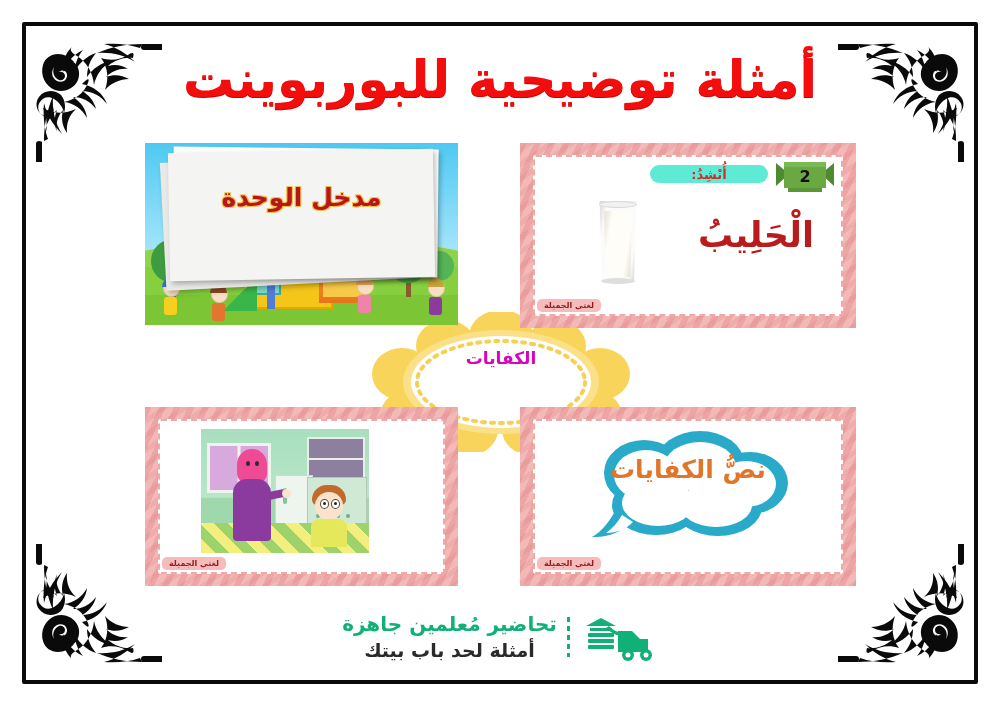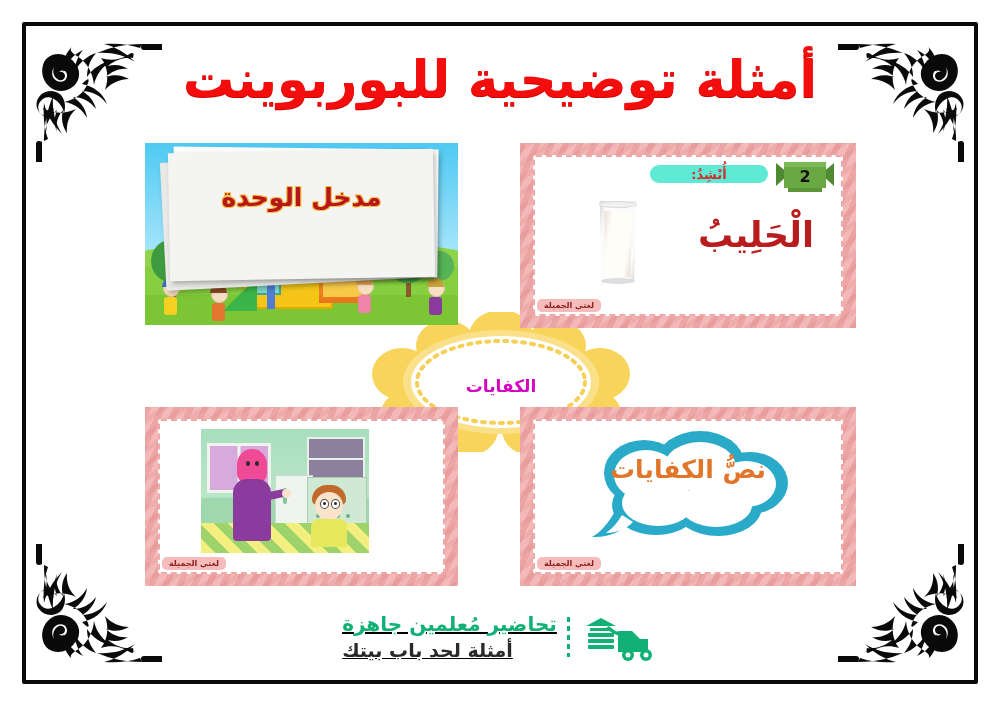--- a/index.html
+++ b/index.html
@@ -33,21 +33,21 @@
     letter-spacing:0px;
     text-shadow:0 1px 0 #c00;
   }
 
   
   .flower{position:absolute;left:366px;top:312px;width:270px;height:140px;}
   .flower svg{width:100%;height:100%;display:block;}
   .flower-text{
     position:absolute;left:0;right:0;top:34px;
     text-align:center;direction:rtl;
-    color:#d407c0;font-size:17px;font-weight:bold;line-height:1.5;margin-top:28px;
+    color:#d407c0;font-size:17px;font-weight:bold;line-height:1.5;
   }
 
   
   .slide{position:absolute;overflow:hidden;background:#fff;}
 
   
   .slide-intro{left:145px;top:143px;width:313px;height:182px;background:#49c7f0;}
   .sky{position:absolute;inset:0;background:linear-gradient(#4fc9f2,#a8e6fb 62%,#bdeefd 70%);}
   .hill{position:absolute;left:-10%;width:120%;border-radius:50% 50% 0 0;}
   .hill1{bottom:34px;height:52px;background:#8fd34a;}
@@ -171,21 +171,21 @@
   .slide-listen{left:520px;top:407px;width:336px;height:179px;}
   .cloud-wrap{position:absolute;left:62px;top:22px;width:216px;height:124px;}
   .cloud-wrap svg{width:100%;height:100%;display:block;}
   .cloud-text{
     position:absolute;left:0;right:0;top:48px;text-align:center;direction:rtl;
     color:#e1762a;font-size:25px;font-weight:bold;
   }
 
   
   .footer{position:absolute;left:0;right:0;bottom:42px;display:flex;align-items:center;justify-content:center;gap:10px;}
-  .footer-text{direction:rtl;text-align:left;line-height:1.35;text-decoration:underline;}
+  .footer-text{direction:rtl;text-align:center;line-height:1.35;}
   .footer-l1{color:#11b077;font-size:20px;font-weight:bold;}
   .footer-l2{color:#2a2a2a;font-size:19px;font-weight:bold;}
   .footer-divider{width:3px;height:40px;background:repeating-linear-gradient(#11b077 0 5px,transparent 5px 9px);}
   .truck{width:78px;height:54px;}
   .truck svg{width:100%;height:100%;display:block;}
 </style>
 </head>
 <body>
 
 <div class="page">

